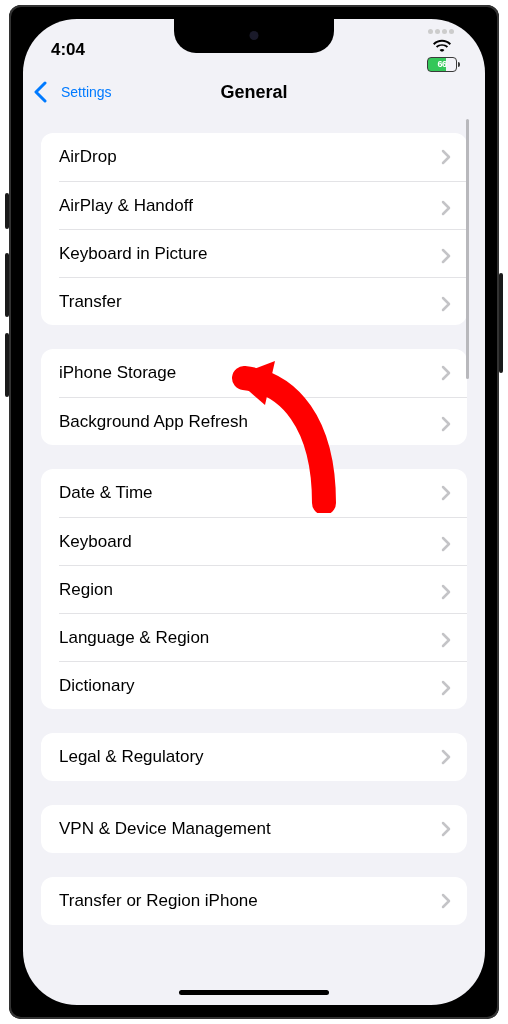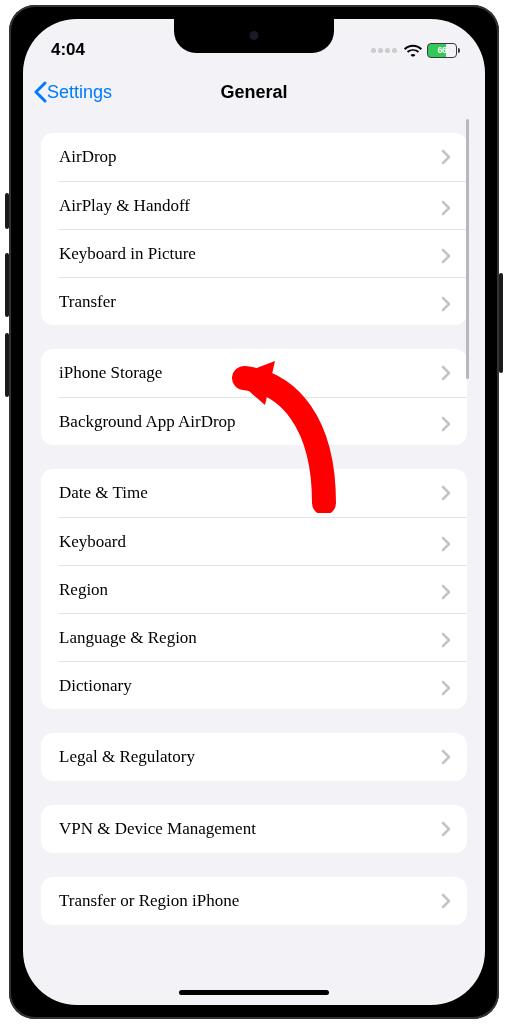--- a/index.html
+++ b/index.html
@@ -9,21 +9,21 @@
       background: #fff;
       display: flex;
       align-items: center;
       justify-content: center;
       font-family: -apple-system, "SF Pro Text", "Helvetica Neue", Arial, sans-serif;
     }
     .phone-frame {
       width: 490px;
       height: 1014px;
       background: #000;
-      border-radius: 26px;
+      border-radius: 12px;
       padding: 14px;
       position: relative;
       box-shadow: 0 0 0 2px #333 inset;
     }
     .side-button {
       position: absolute;
       background: #1a1a1a;
       border-radius: 2px;
     }
     .side-button.left-1 { left: -4px; top: 188px; width: 4px; height: 36px; }
@@ -69,20 +69,21 @@
     }
     .status-time {
       font-size: 17px;
       font-weight: 600;
       color: #000;
     }
     .status-right {
       display: flex;
       align-items: center;
       gap: 5px;
+      flex-direction: column;
     }
     .dots-icon {
       display: flex;
       gap: 2px;
       margin-right: 2px;
     }
     .dots-icon span {
       width: 5px; height: 5px; background: #ccc; border-radius: 50%;
     }
     .wifi-icon svg { display: block; }
@@ -119,41 +120,40 @@
       height: 46px;
       display: flex;
       align-items: center;
       padding: 0 10px;
       position: relative;
     }
     .back-button {
       display: flex;
       align-items: center;
       color: #007aff;
-      font-size: 18px;
-      gap: 0;
+      font-size: 14px;
+      gap: 14px;
     }
     .back-chevron svg { display: block; }
     .nav-title {
       position: absolute;
       left: 50%;
       transform: translateX(-50%);
       font-size: 18px;
       font-weight: 600;
       color: #000;
     }
     .content {
       padding: 0 18px;
       overflow: hidden;
     }
     .group {
       background: #fff;
       border-radius: 12px;
       margin-top: 24px;
-      font-family: Liberation Serif, serif;
     }
     .group:first-child { margin-top: 18px; }
     .row {
       display: flex;
       align-items: center;
       justify-content: space-between;
       padding: 13px 16px 13px 18px;
       min-height: 48px;
     }
     .row + .row {
@@ -279,21 +279,21 @@
         <div class="group">
           <div class="row">
             <span class="row-label">iPhone Storage</span>
             <span class="chevron">
               <svg width="10" height="16" viewBox="0 0 10 16">
                 <path d="M2 2l6 6-6 6" stroke="#c4c4c7" stroke-width="2.5" fill="none" stroke-linecap="round" stroke-linejoin="round"></path>
               </svg>
             </span>
           </div>
           <div class="row">
-            <span class="row-label">Background App AirDrop</span>
+            <span class="row-label">Background App Refresh</span>
             <span class="chevron">
               <svg width="10" height="16" viewBox="0 0 10 16">
                 <path d="M2 2l6 6-6 6" stroke="#c4c4c7" stroke-width="2.5" fill="none" stroke-linecap="round" stroke-linejoin="round"></path>
               </svg>
             </span>
           </div>
         </div>
         <div class="group">
           <div class="row">
             <span class="row-label">Date &amp; Time</span>

